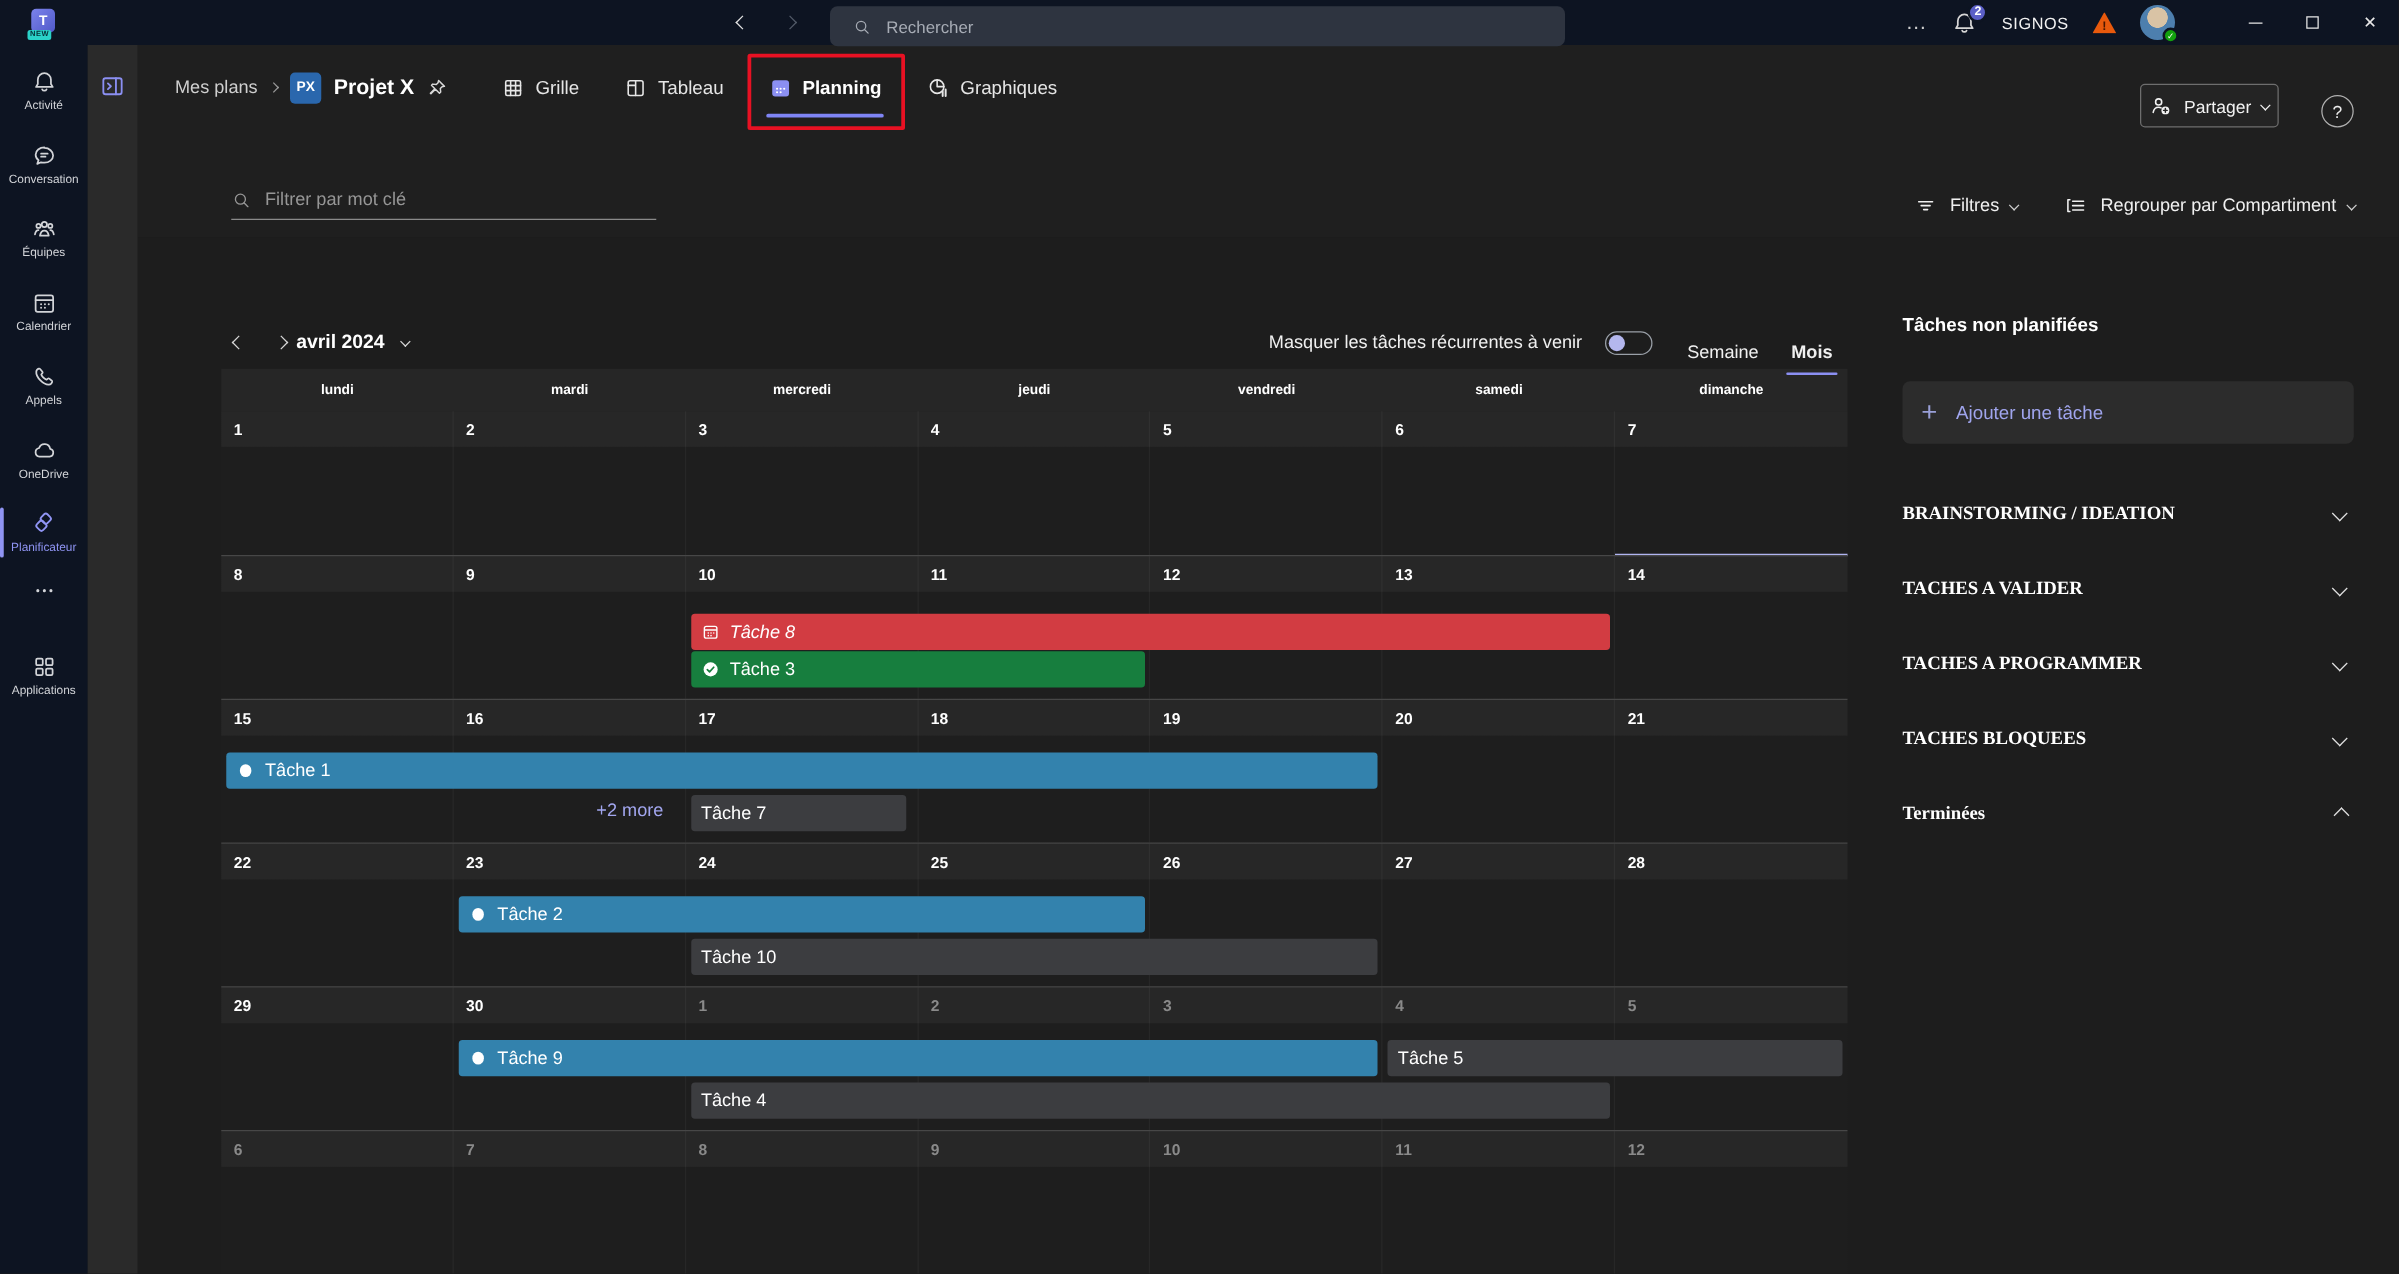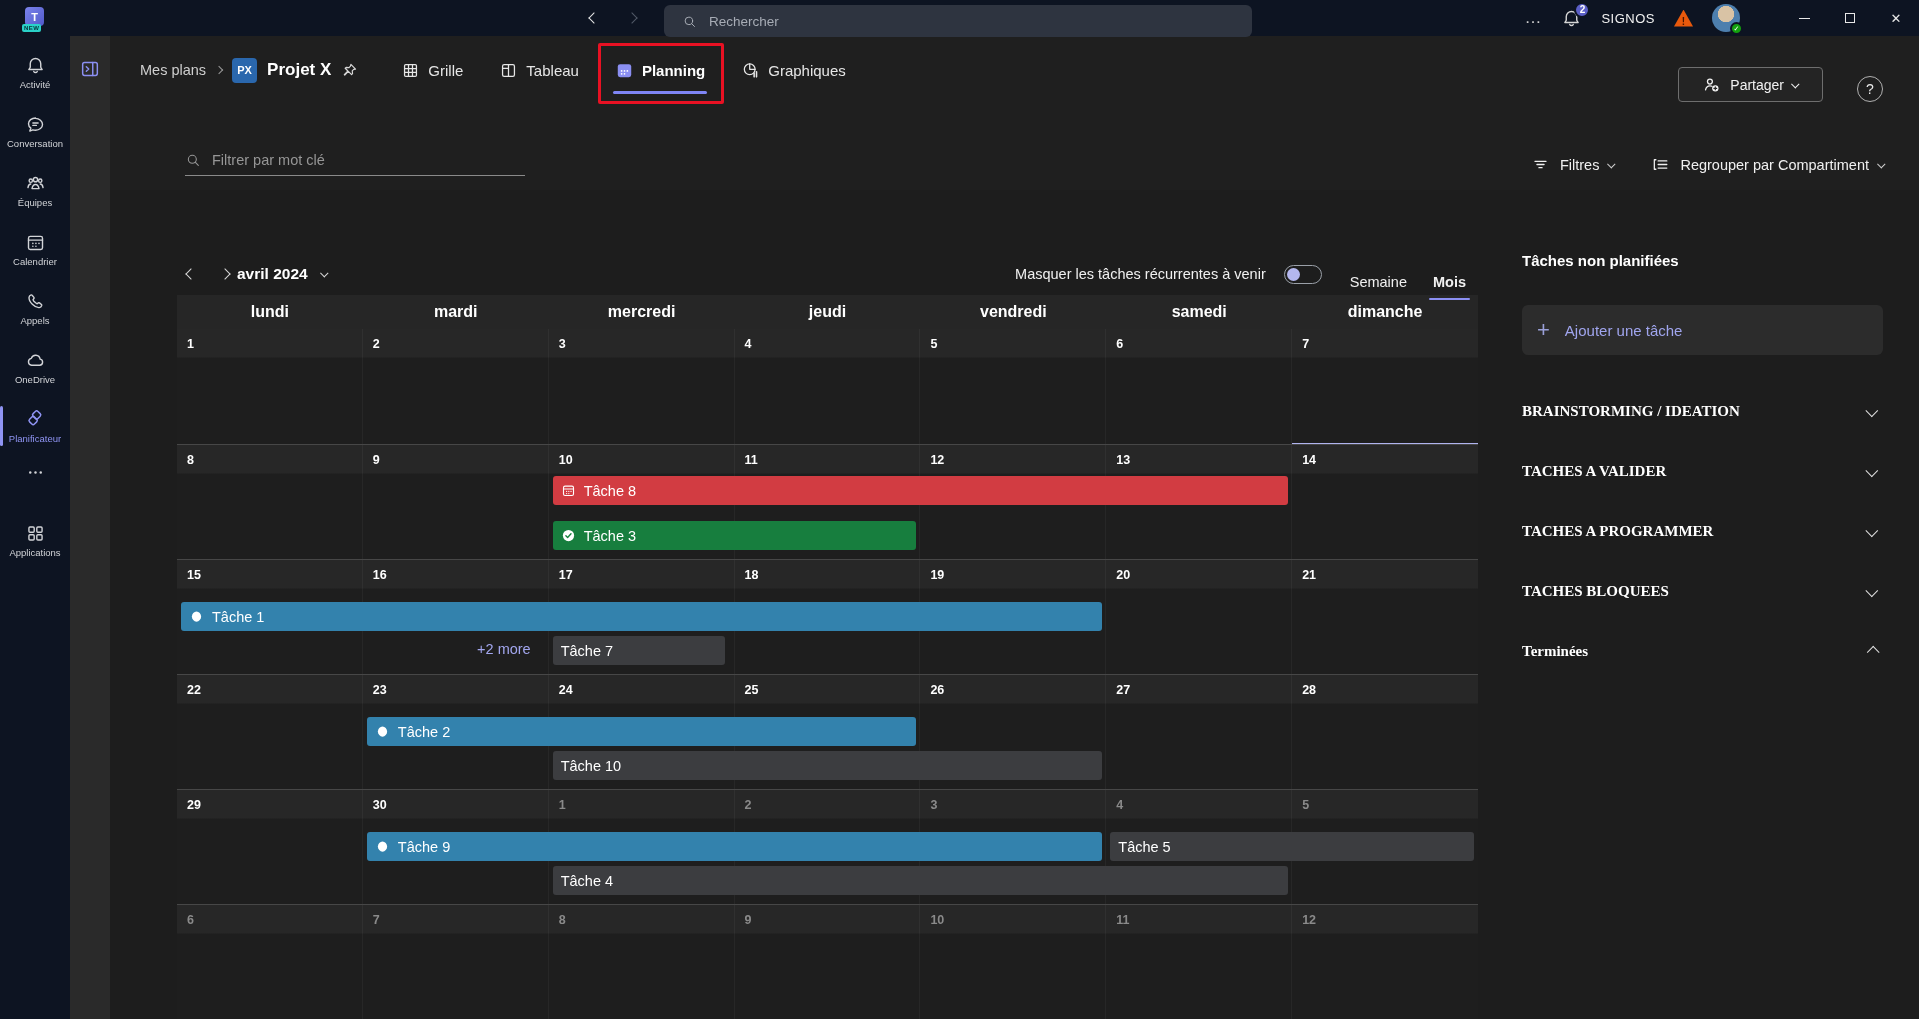--- a/index.html
+++ b/index.html
@@ -79,21 +79,21 @@
     font-weight:bold; display:flex; align-items:center; justify-content:center; }
   .plan-name { font-size:17px; font-weight:bold; color:#fff; }
   .pin { width:18px; height:18px; color:#d8d8d8; }
   .tabs { display:flex; align-items:center; gap:32px; margin-left:40px; }
   .tab { position:relative; display:flex; align-items:center; gap:8px; font-size:15px; color:#e6e6e6; padding:7px 2px; }
   .tab .ic { width:19px; height:19px; color:#e6e6e6; }
   .tab.selected { font-weight:bold; color:#fff; }
   .tab-underline { position:absolute; left:0; right:0; bottom:-7px; height:3px; background:#7f85f5; border-radius:2px; }
   .annotation-box { position:absolute; left:-15px; right:-17px; top:-11px; bottom:-17px;
     border:3.5px solid var(--annotation,#e81123); border-radius:2px; pointer-events:none; }
-  .share-btn { position:absolute; right:96px; top:31px; height:35px; padding:0 23px; border:1px solid #6e6e6e;
+  .share-btn { position:absolute; right:96px; top:31px; height:35px; padding:0 6px; border:1px solid #6e6e6e;
     border-radius:4px; display:flex; align-items:center; gap:9px; font-size:14px; color:#f2f2f2; background:#242424; }
   .share-btn .ic { width:19px; height:19px; }
   .help-circle { position:absolute; right:36px; top:40px; width:26px; height:26px; border:1.5px solid #b0b0b0;
     border-radius:50%; display:flex; align-items:center; justify-content:center; font-size:14px; color:#eaeaea; }
 
   .toolbar { position:relative; height:86px; background:#1f1f1f; display:flex; align-items:flex-end;
     padding:0 34px 14px 75px; }
   .kw-filter { width:340px; display:flex; align-items:center; gap:11px; border-bottom:1px solid #8a8a8a;
     padding-bottom:7px; color:#969696; font-size:14.5px; }
   .kw-filter .ic { width:16px; height:16px; }
@@ -113,21 +113,21 @@
   .hide-rec { font-size:14.5px; color:#f0f0f0; }
   .toggle { position:relative; width:38px; height:19px; border:1px solid #9aa0a8; border-radius:10px; }
   .toggle .knob { position:absolute; left:2px; top:2px; width:13px; height:13px; border-radius:50%; background:#b4b7ee; }
   .view-switch { display:flex; align-items:center; gap:26px; margin-left:10px;margin-top:16px; }
   .view-opt { font-size:14.5px; color:#f0f0f0; position:relative; padding:4px 0; }
   .view-opt.selected { font-weight:bold; }
   .view-opt.selected::after { content:""; position:absolute; left:-4px; right:-4px; bottom:-6px; height:2.5px;
     background:#8b8ff2; border-radius:2px; }
 
   .cal-days { display:grid; grid-template-columns:repeat(7,1fr); height:34px; background:#262626; }
-  .cal-day-h { display:flex; align-items:center; justify-content:center; font-size:16px; font-weight:bold; color:#fff; }
+  .cal-day-h { display:flex; align-items:center; justify-content:center; font-size:11px; font-weight:bold; color:#fff; }
 
   .cal-grid { }
   .week-row { position:relative; height:115px;
     background:linear-gradient(to bottom,#272727 0,#272727 28px,#1e1e1e 29px); }
   .week-row + .week-row { border-top:1px solid #474747; }
   .cells { position:absolute; inset:0; display:grid; grid-template-columns:repeat(7,1fr); }
   .day-cell { position:relative; border-right:1px solid rgba(255,255,255,.045); }
   .day-cell:last-child { border-right:none; }
   .day-num { position:absolute; left:10px; top:8px; font-size:12.5px; font-weight:bold; color:#fff; }
   .day-num.muted { color:#8a8a8a; }
@@ -481,21 +481,21 @@
               <div class="day-cell">
                 <span class="day-num">12</span>
               </div>
               <div class="day-cell">
                 <span class="day-num">13</span>
               </div>
               <div class="day-cell">
                 <span class="day-num">14</span>
               </div>
             </div>
-            <div class="task-bar" style="left: calc(28.5714% + 4px); width: calc(57.1429% - 8px); top: 31px; background: rgb(210, 60, 66);">
+            <div class="task-bar" style="left: calc(28.5714% + 4px); width: calc(57.1429% - 8px); top: 46px; background: rgb(210, 60, 66); font-style: italic;">
               <span class="ic">
                 <svg viewBox="0 0 24 24" fill="none" stroke="#fff" stroke-width="1.8" stroke-linejoin="round">
                   <rect x="4" y="5" width="16" height="15" rx="2.5"></rect>
                   <path d="M4 9.5h16"></path>
                   <circle cx="9" cy="13.5" r="1" fill="#fff" stroke="none"></circle>
                   <circle cx="12.5" cy="13.5" r="1" fill="#fff" stroke="none"></circle>
                   <circle cx="16" cy="13.5" r="1" fill="#fff" stroke="none"></circle>
                   <circle cx="9" cy="16.8" r="1" fill="#fff" stroke="none"></circle>
                   <circle cx="12.5" cy="16.8" r="1" fill="#fff" stroke="none"></circle>
                 </svg>

